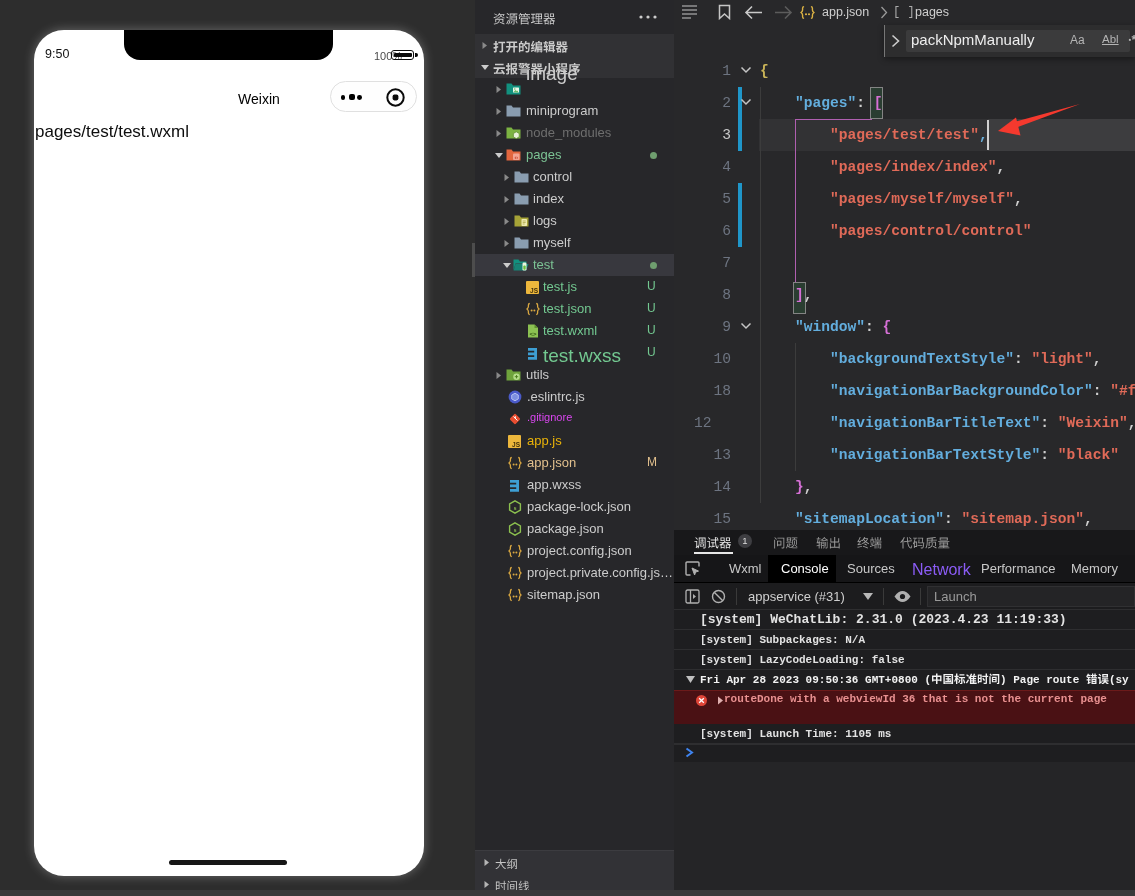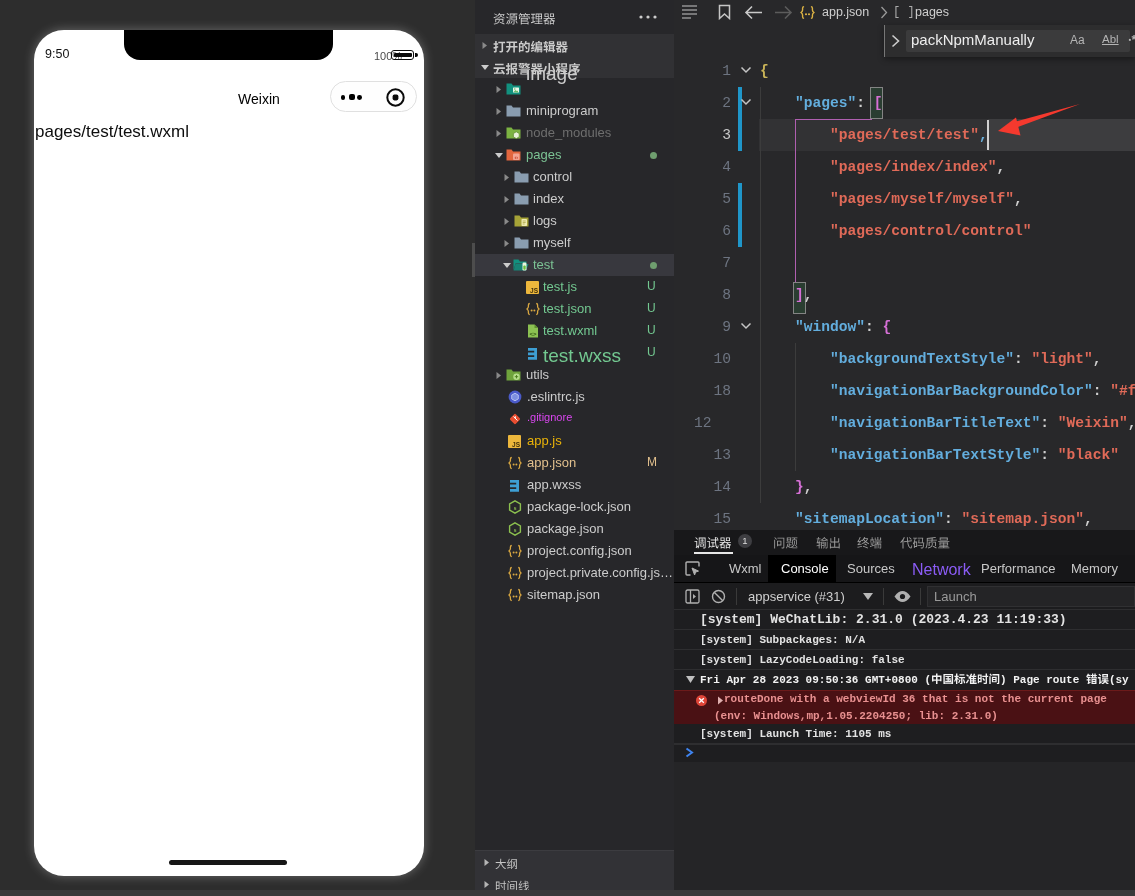--- a/index.html
+++ b/index.html
@@ -398,18 +398,17 @@
       </svg>(sy</div>
 <div class="abs" style="left:0;top:160px;width:461px;height:34px;background:#4a1114;border-top:1px solid #6c1a1a"></div>
 <svg class="abs" style="left:22px;top:165px" width="11" height="11" viewBox="0 0 11 11">
       <circle cx="5.5" cy="5.5" r="5.5" fill="#df4538"></circle>
       <path d="M3.2 3.2l4.6 4.6M7.8 3.2l-4.6 4.6" stroke="#fff" stroke-width="1.3"></path>
     </svg>
 <svg class="abs" style="left:43px;top:166px" width="7" height="9" viewBox="0 0 7 9">
       <path d="M1 .5l5 4-5 4z" fill="#e0b0b0"></path>
     </svg>
 <div class="abs mono" style="left:50px;top:161px;height:17px;line-height:17px;font-size:11px;font-weight:bold;color:#e89090;white-space:nowrap">routeDone with a webviewId 36 that is not the current page</div>
-<div class="abs mono" style="left:40px;top:178px;height:17px;line-height:17px;font-size:11px;font-weight:bold;color:#e89090;white-space:nowrap">(env: Windows,mp,1.05.2204250; lib: 2.31.0)</div>
 <div class="abs" style="left:0;top:214px;width:461px;height:1px;background:#2e2e30"></div>
 <svg class="abs" style="left:11px;top:217px" width="9" height="11" viewBox="0 0 9 11">
       <path d="M1.5 1.5l5.5 4-5.5 4" fill="none" stroke="#3f84f0" stroke-width="2"></path>
     </svg>
 </div>
 <div class="abs" style="left:0;top:890px;width:1135px;height:6px;background:#3a3a3a"></div>
 </body></html>

